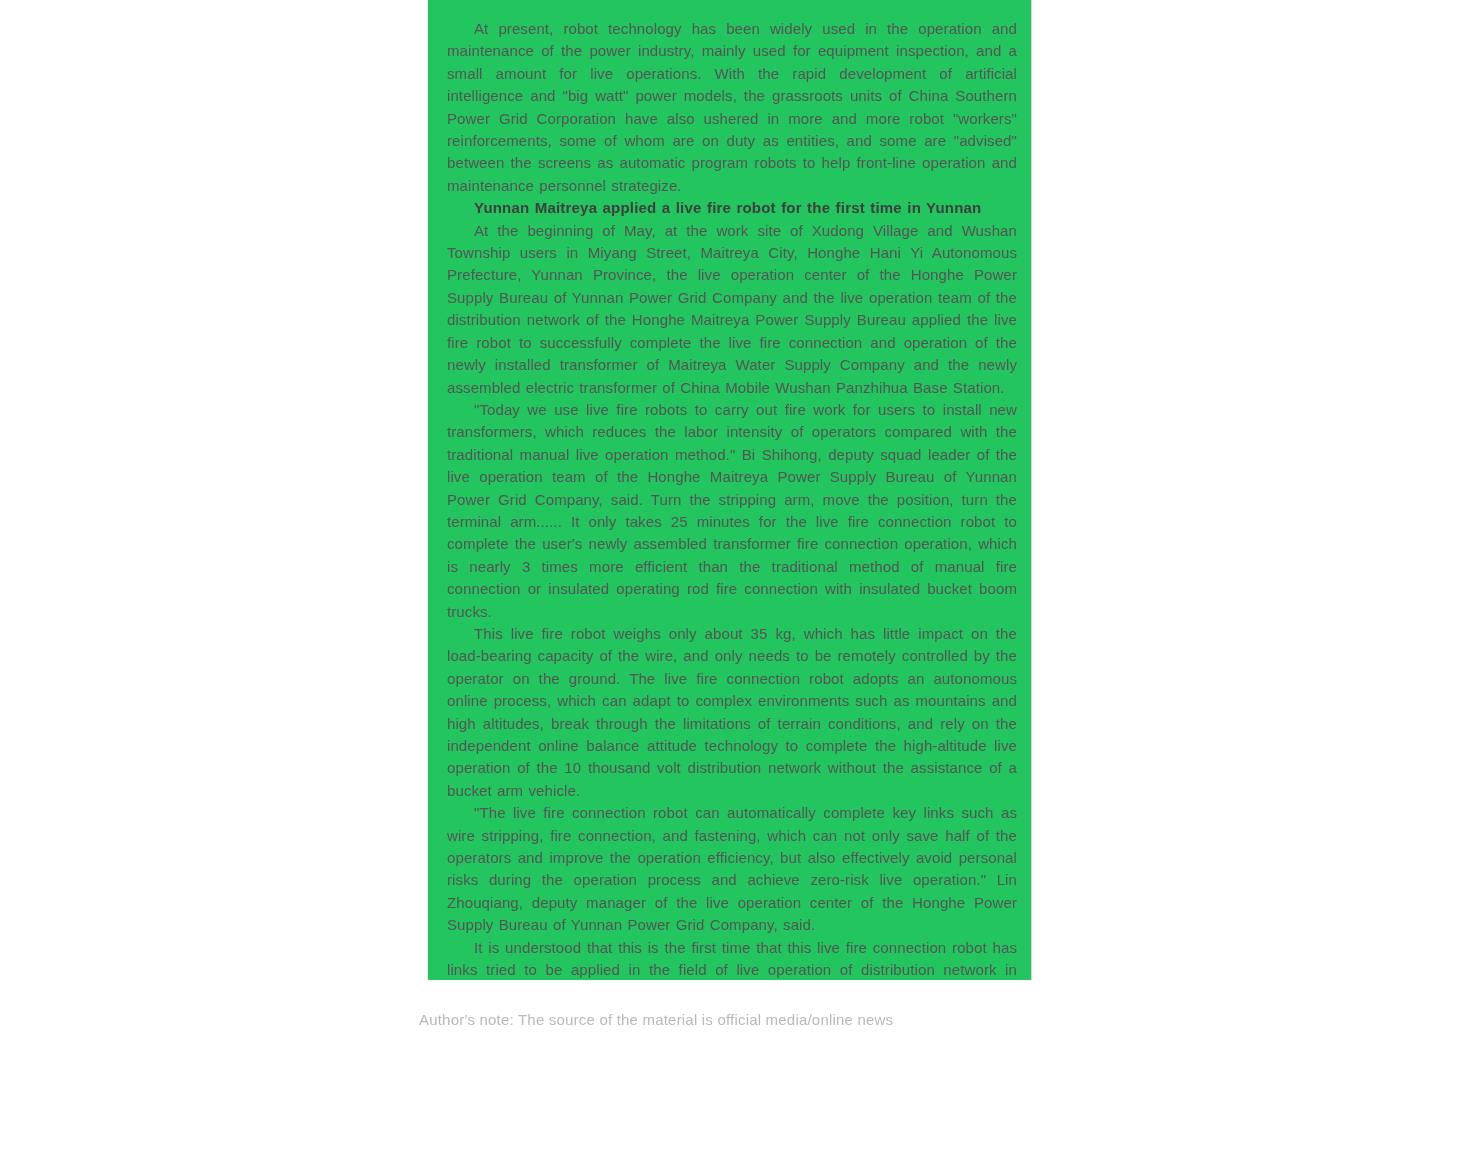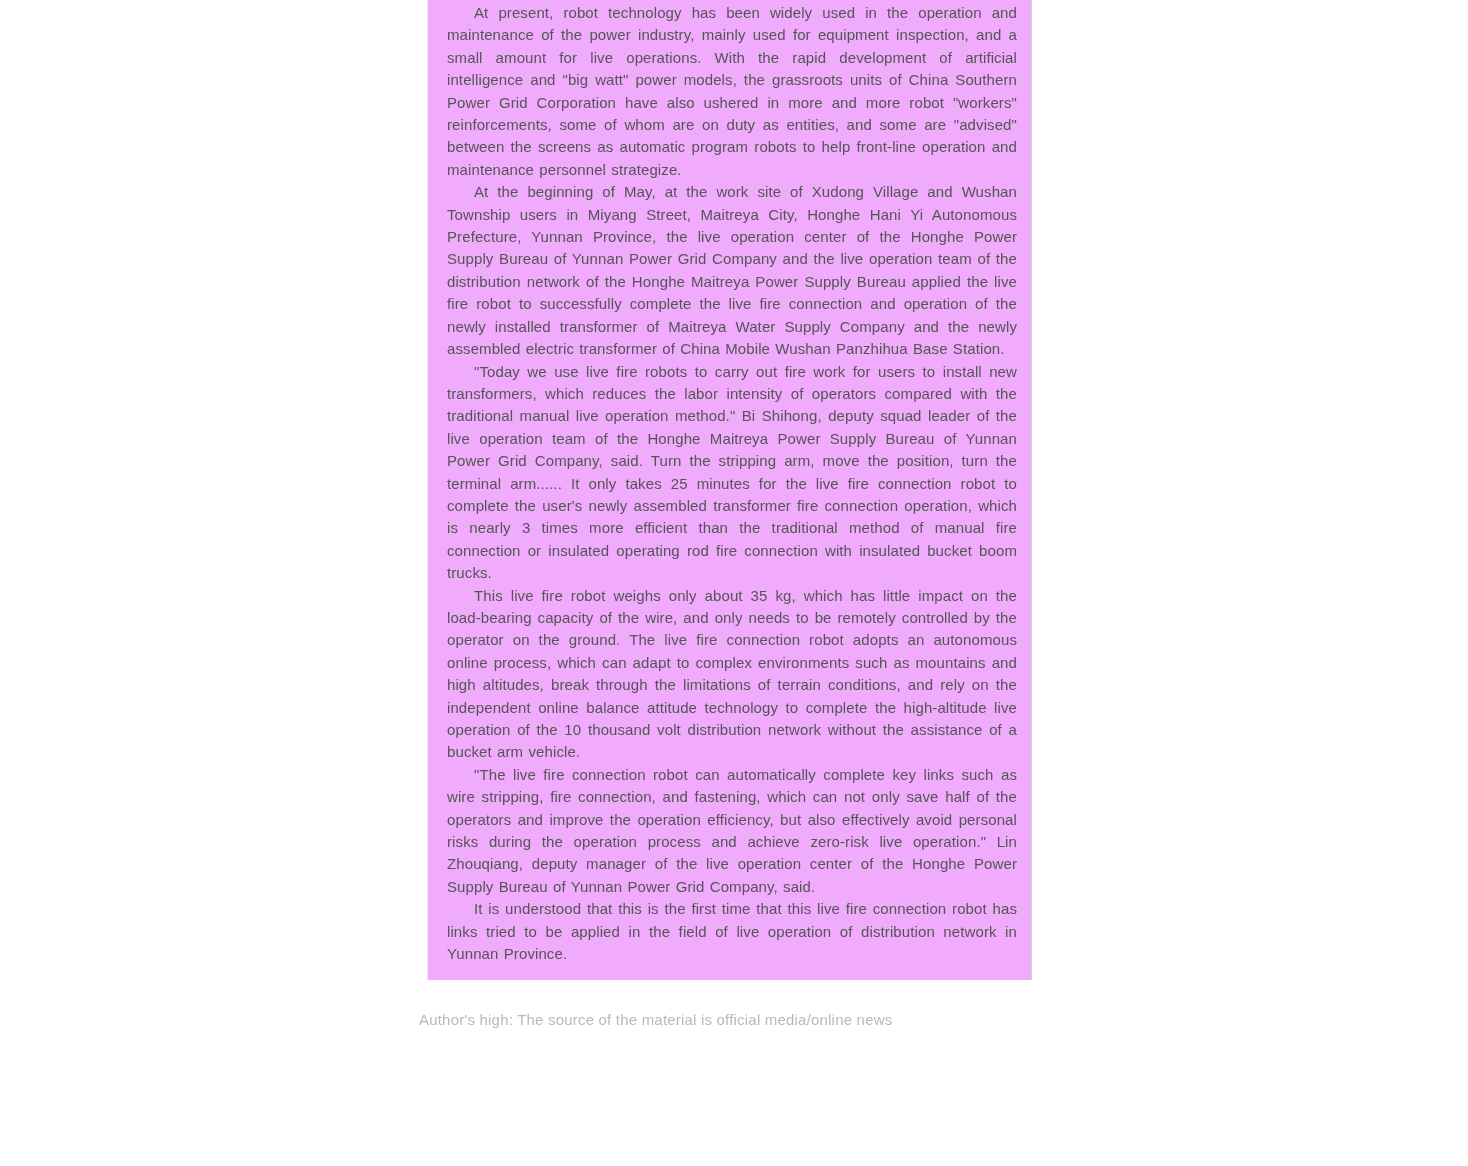--- a/index.html
+++ b/index.html
@@ -16,23 +16,23 @@
   }
   .article-page {
     position: absolute;
     left: 427px;
     top: 0;
     width: 605px;
     height: 980px;
     border-left: 1px solid #ececec;
     border-right: 1px solid #d4d4d4;
     box-sizing: border-box;
-    padding: 2px 14px 0 19px;
+    padding: 18px 14px 0 19px;
     overflow: hidden;
-    background: #f0abfc;
+    background: #22c55e;
   }
   .article-body p {
     margin: 0;
     font-size: 15px;
     line-height: 22.4px;
     color: #555555;
     text-align: justify;
     text-indent: 27px;
     word-spacing: 1px;
     letter-spacing: 0.1px;
@@ -53,21 +53,22 @@
     letter-spacing: 0.2px;
     white-space: nowrap;
   }
 </style>
 </head>
 <body>
 
 <div class="article-page">
   <div class="article-body">
     <p>At present, robot technology has been widely used in the operation and maintenance of the power industry, mainly used for equipment inspection, and a small amount for live operations. With the rapid development of artificial intelligence and "big watt" power models, the grassroots units of China Southern Power Grid Corporation have also ushered in more and more robot "workers" reinforcements, some of whom are on duty as entities, and some are "advised" between the screens as automatic program robots to help front-line operation and maintenance personnel strategize.</p>
+    <p class="heading">Yunnan Maitreya applied a live fire robot for the first time in Yunnan</p>
     <p>At the beginning of May, at the work site of Xudong Village and Wushan Township users in Miyang Street, Maitreya City, Honghe Hani Yi Autonomous Prefecture, Yunnan Province, the live operation center of the Honghe Power Supply Bureau of Yunnan Power Grid Company and the live operation team of the distribution network of the Honghe Maitreya Power Supply Bureau applied the live fire robot to successfully complete the live fire connection and operation of the newly installed transformer of Maitreya Water Supply Company and the newly assembled electric transformer of China Mobile Wushan Panzhihua Base Station.</p>
     <p>"Today we use live fire robots to carry out fire work for users to install new transformers, which reduces the labor intensity of operators compared with the traditional manual live operation method." Bi Shihong, deputy squad leader of the live operation team of the Honghe Maitreya Power Supply Bureau of Yunnan Power Grid Company, said. Turn the stripping arm, move the position, turn the terminal arm...... It only takes 25 minutes for the live fire connection robot to complete the user's newly assembled transformer fire connection operation, which is nearly 3 times more efficient than the traditional method of manual fire connection or insulated operating rod fire connection with insulated bucket boom trucks.</p>
     <p>This live fire robot weighs only about 35 kg, which has little impact on the load-bearing capacity of the wire, and only needs to be remotely controlled by the operator on the ground. The live fire connection robot adopts an autonomous online process, which can adapt to complex environments such as mountains and high altitudes, break through the limitations of terrain conditions, and rely on the independent online balance attitude technology to complete the high-altitude live operation of the 10 thousand volt distribution network without the assistance of a bucket arm vehicle.</p>
     <p>"The live fire connection robot can automatically complete key links such as wire stripping, fire connection, and fastening, which can not only save half of the operators and improve the operation efficiency, but also effectively avoid personal risks during the operation process and achieve zero-risk live operation." Lin Zhouqiang, deputy manager of the live operation center of the Honghe Power Supply Bureau of Yunnan Power Grid Company, said.</p>
     <p>It is understood that this is the first time that this live fire connection robot has links tried to be applied in the field of live operation of distribution network in Yunnan Province.</p>
   </div>
 </div>
 
-<div class="authors-note">Author's high: The source of the material is official media/online news</div>
+<div class="authors-note">Author's note: The source of the material is official media/online news</div>
 
 </body></html>

